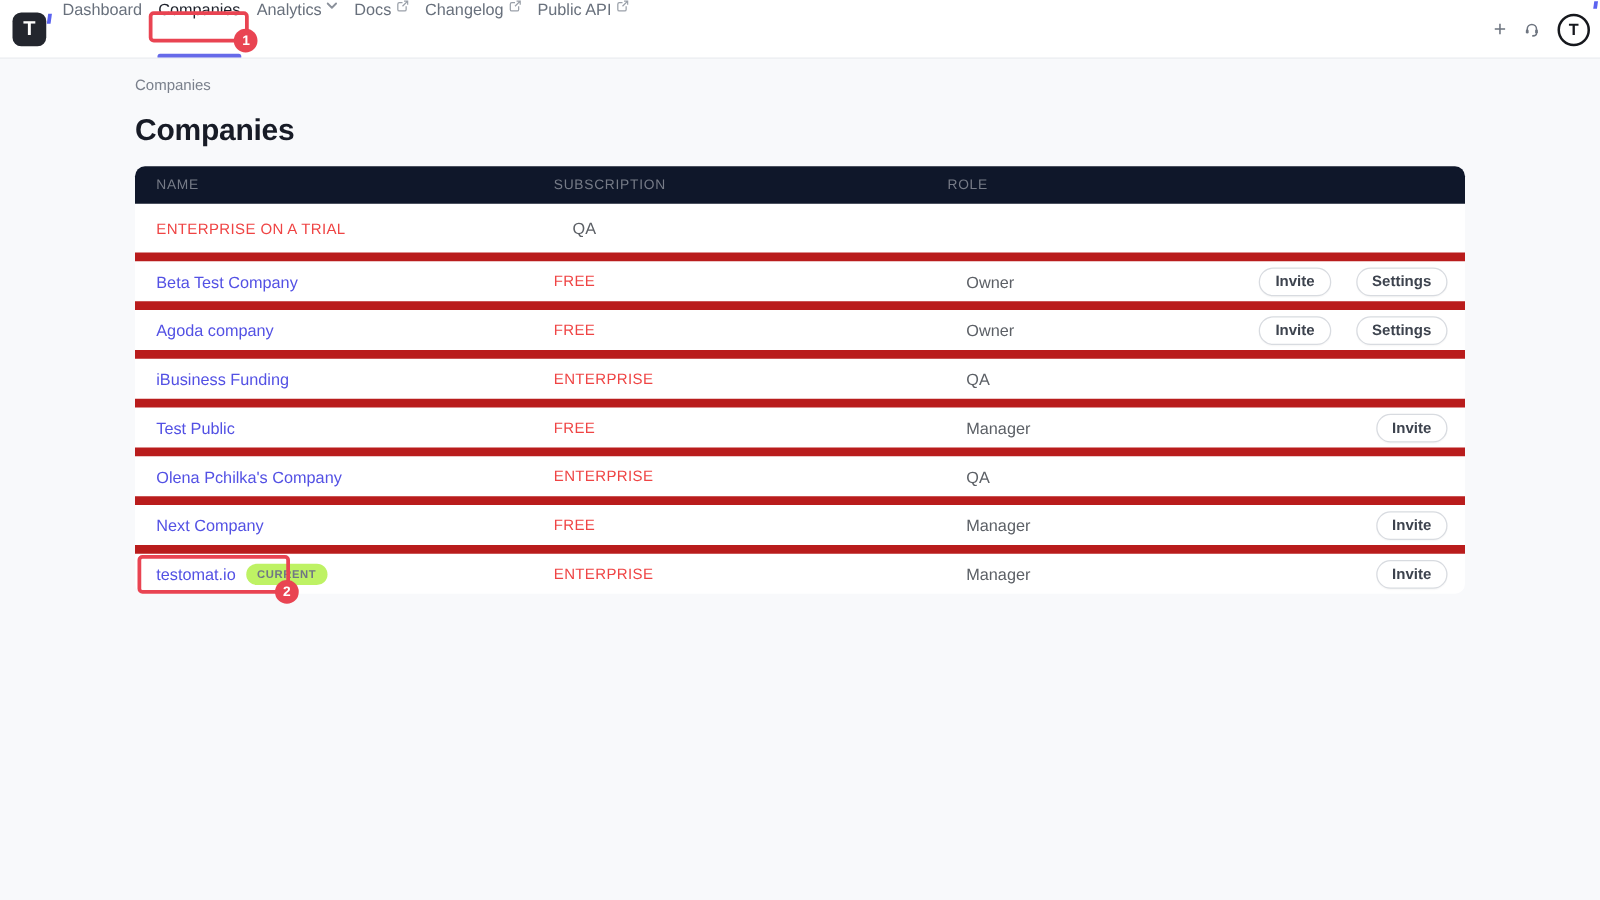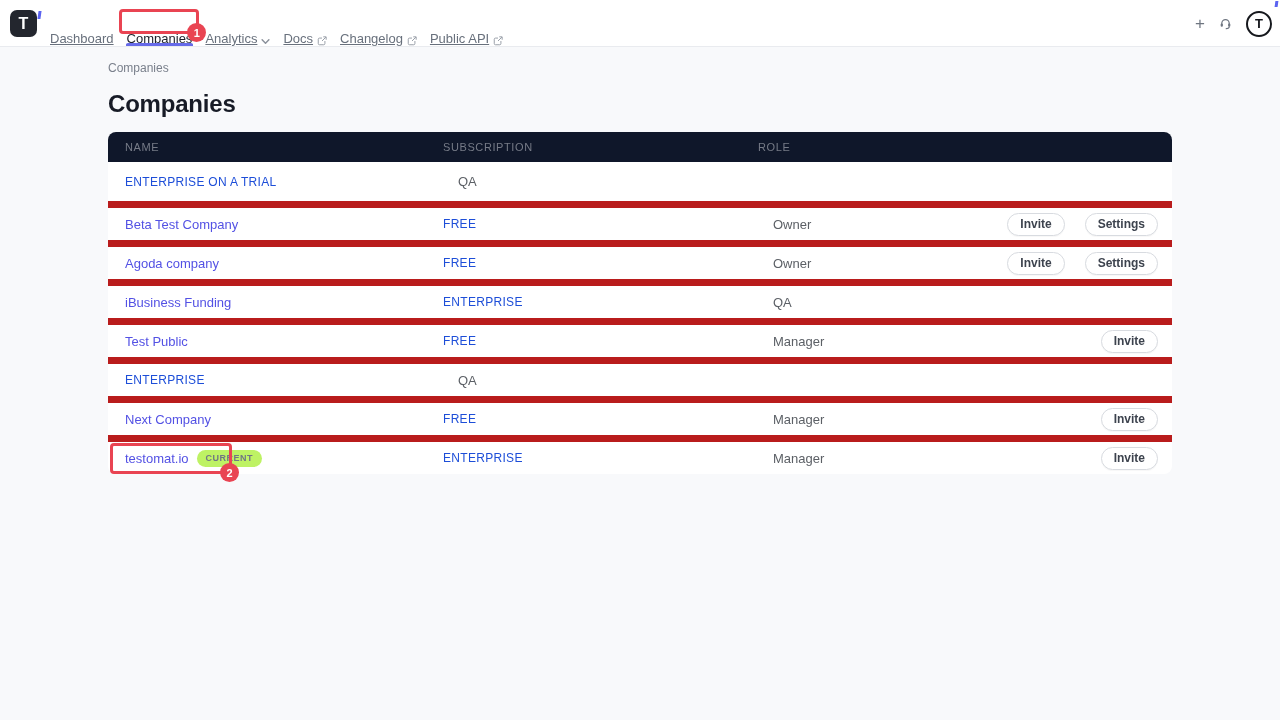--- a/index.html
+++ b/index.html
@@ -45,27 +45,26 @@
   }
   .nav {
     display: flex;
     align-items: stretch;
     margin-left: 50px;
     gap: 13px;
   }
   .nav-item {
     position: relative;
     display: flex;
-    align-items: flex-end;
+    align-items: flex-start;
     gap: 4px;
     font-size: 13px;
     color: #68707c;
     cursor: pointer;
     white-space: nowrap;
-    text-decoration: underline;
   }
   .nav-item.active { color: #1c202a; font-weight: 500; }
   .nav-underline {
     position: absolute;
     left: -1px; right: -1px; bottom: 0;
     height: 3px;
     background: #666ae9;
     border-radius: 2px 2px 0 0;
   }
   .nav-icon { display: inline-flex; color: #9aa0a9; }
@@ -189,21 +188,21 @@
     color: #707684;
     font-size: 9px;
     font-weight: 600;
     letter-spacing: 0.5px;
     padding: 4px 9px;
     border-radius: 10px;
     line-height: 1;
   }
   .cell-sub {
     font-size: 12px;
-    color: #1d4ed8;
+    color: #ef4444;
     letter-spacing: 0.3px;
     white-space: nowrap;
   }
   .cell-role { font-size: 13px; color: #5c6066; margin-left: 15px; }
   .cell-actions { display: flex; gap: 20px; justify-content: flex-end; }
   .action-btn {
     height: 23px;
     padding: 0 12px;
     background: #ffffff;
     border: 1px solid #d8dbe0;
@@ -348,20 +347,23 @@
           <a class="company-link">Test Public</a>
         </div>
       <span class="cell-sub">FREE</span>
       <span class="cell-role">Manager</span>
       <div class="cell-actions">
         <button class="action-btn">Invite</button>
       </div>
     </div>
 
     <div class="t-row">
+      <div class="cell-name">
+          <a class="company-link">Olena Pchilka's Company</a>
+        </div>
       <span class="cell-sub">ENTERPRISE</span>
       <span class="cell-role">QA</span>
       <div class="cell-actions"></div>
     </div>
 
     <div class="t-row">
       <div class="cell-name">
           <a class="company-link">Next Company</a>
         </div>
       <span class="cell-sub">FREE</span>

